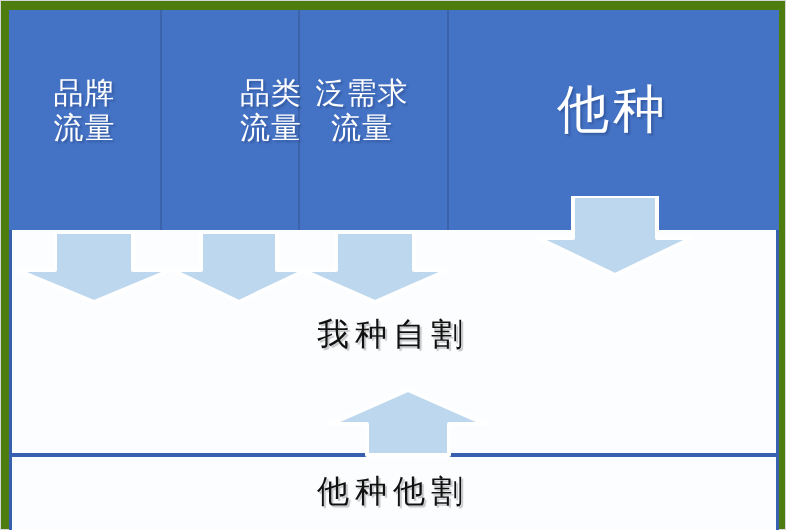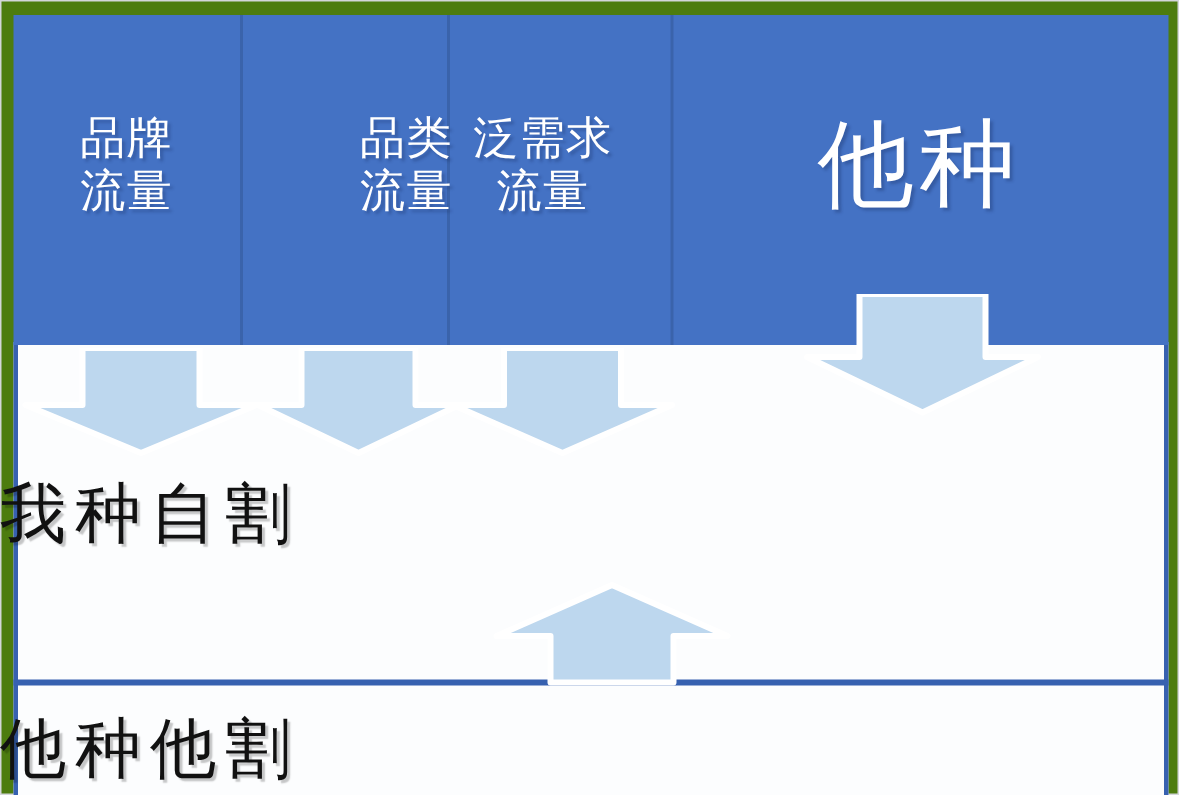--- a/index.html
+++ b/index.html
@@ -81,36 +81,36 @@
     color: #ffffff;
     text-align: center;
     line-height: 1.18;
     letter-spacing: 1px;
     text-shadow: 2px 2px 2px rgba(20,40,90,0.30);
     font-weight: 400;
   }
   .banner-cell .ln { display: block; white-space: nowrap; }
 
   .cell-small { font-size: 30px; }
-  .cell-big   { font-size: 64px; letter-spacing: 4px; }
+  .cell-big   { font-size: 52px; letter-spacing: 4px; }
 
   
   .arrow {
     position: absolute;
   }
   .arrow svg { display: block; }
 
   
   .mid-label {
     position: absolute;
     left: 0;
     width: 786px;
-    text-align: left;
+    text-align: center;
     color: #111111;
-    font-size: 44px;
+    font-size: 32px;
     letter-spacing: 6px;
     font-weight: 400;
     text-shadow: 2px 2px 1px rgba(0,0,0,0.22);
   }
   .mid-label.mid1 { top: 313px; }
   .mid-label.mid2 { top: 470px; }
 </style>
 </head>
 <body>
 

